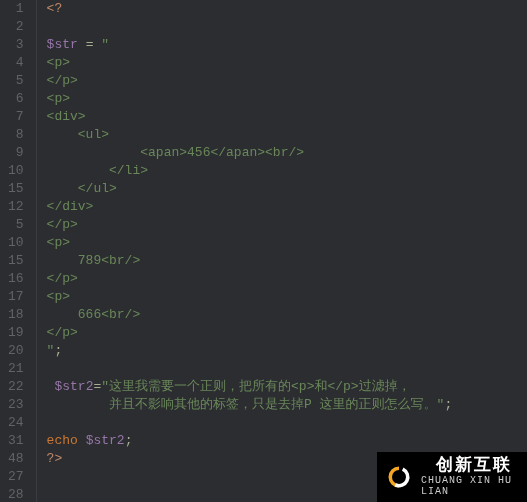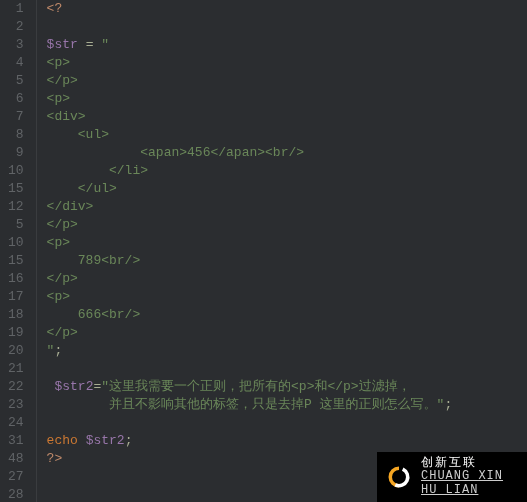--- a/index.html
+++ b/index.html
@@ -64,29 +64,29 @@
   height: 28px;
   position: relative;
 }
 .wm-text {
   display: flex;
   flex-direction: column;
   color: #fff;
   line-height: 1.1;
 }
 .wm-cn {
-  font-size: 12px;
-  font-weight: normal;
+  font-size: 17px;
+  font-weight: bold;
   letter-spacing: 2px;
+  text-align: center;
 }
 .wm-en {
-  font-size: 12px;
+  font-size: 10px;
   letter-spacing: 1px;
   color: #ccc;
-  text-decoration: underline;
 }
 </style>
 </head>
 <body>
 
 <div class="editor">
   <div class="gutter" id="gutter">
       <div>1</div>
       <div>2</div>
       <div>3</div>

